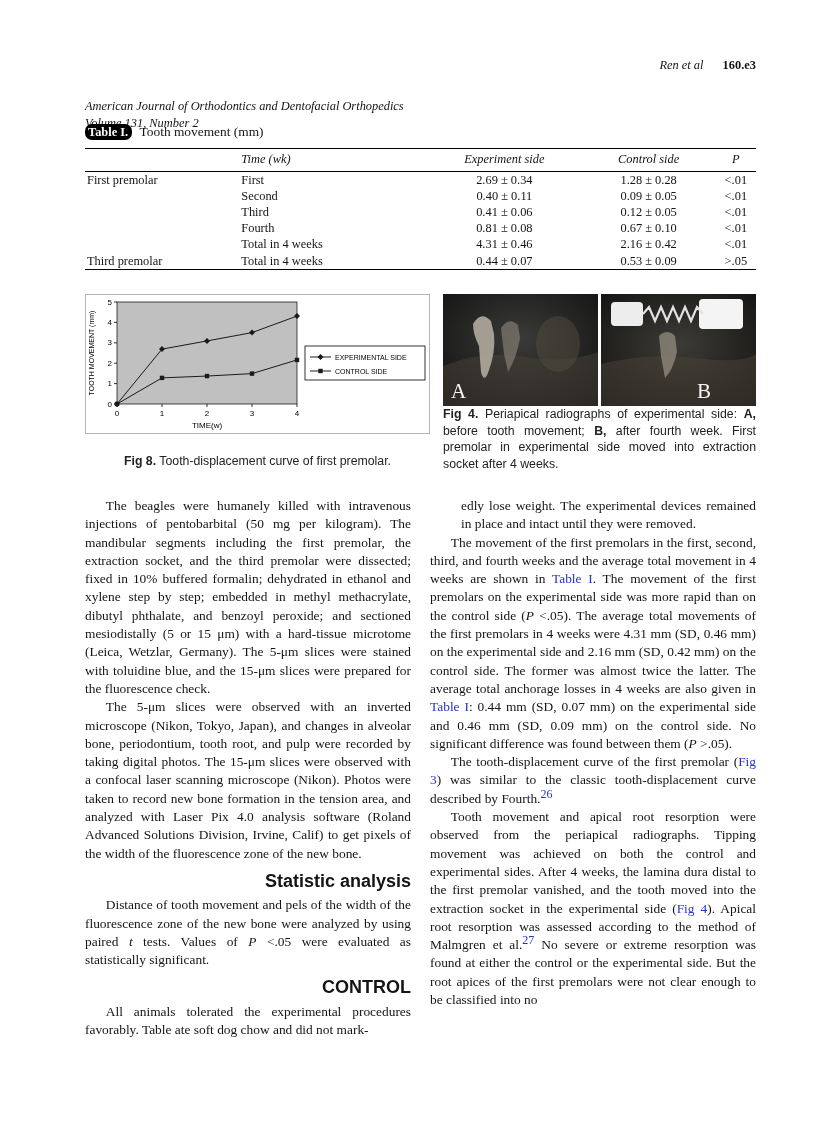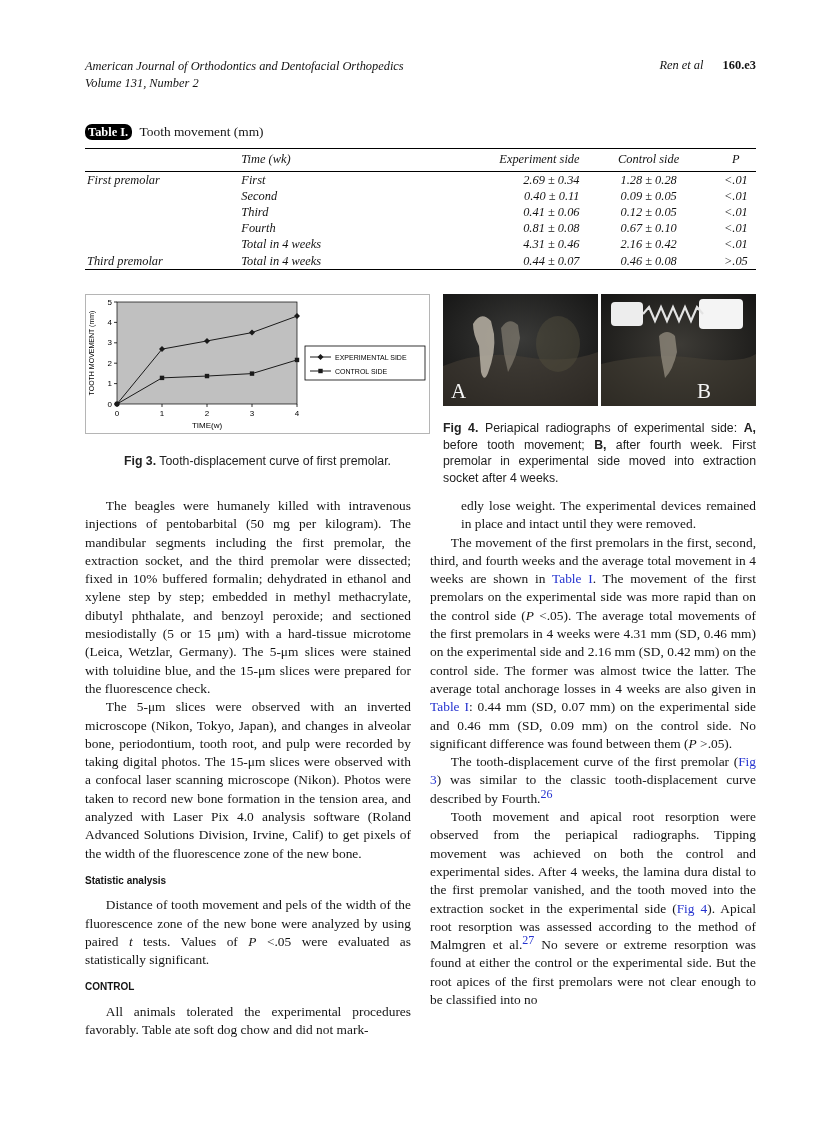--- a/index.html
+++ b/index.html
@@ -5,59 +5,59 @@
   * { margin:0; padding:0; box-sizing:border-box; }
   html,body { background:#ffffff; }
   .page {
     position:relative; width:838px; height:1122px; margin:0 auto;
     background:#ffffff; color:#141414;
     font-family:"Liberation Serif", serif; overflow:hidden;
   }
   
   .header { position:absolute; top:58px; left:85px; width:671px;
             display:flex; justify-content:space-between; font-size:12.4px; }
-  .header-left { font-style:italic; line-height:1.4; }
+  .header-left { font-style:italic; line-height:1.4;margin-top:40px; }
   .header-right { font-style:italic; white-space:nowrap; }
   .pgnum { font-style:normal; font-weight:bold; margin-left:16px; }
 
   
   .table-block { position:absolute; top:124px; left:85px; width:671px; }
   .table-title { font-size:13.4px; }
   .table-label { background:#000; color:#fff; font-weight:bold; font-size:12.4px; padding:1px 4px 1px 3px;border-radius:7px; }
   .table-title-text { margin-left:4px; }
   .tbl { width:100%; border-collapse:collapse; margin-top:8px;
          border-top:1.6px solid #000; border-bottom:1.2px solid #000; font-size:12.4px; }
   .tbl thead th { font-style:italic; font-weight:normal; border-bottom:1px solid #000; padding:3px 2px 4px; }
-  .tbl td { padding:0.6px 2px;font-style:italic; }
+  .tbl td { padding:0.6px 2px; }
   .tbl .col0 { width:23%; text-align:left; }
   .tbl .col1 { width:28%; text-align:left; }
-  .tbl .col2 { width:23%; text-align:right; }
+  .tbl .col2 { width:23%; text-align:center; }
   .tbl .col3 { width:20%; text-align:center; }
   .tbl .col4 { width:6%;  text-align:center; }
 
   
   .fig3 { position:absolute; top:294px; left:85px; width:345px; }
   .caption { font-family:"Liberation Sans", sans-serif; font-size:12.3px; line-height:16.6px; color:#222; }
   .caption-center { text-align:center; margin-top:15px; }
-  .caption-justify { text-align:justify; margin-top:14px; }
+  .caption-justify { text-align:justify; }
 
   
   .fig4 { position:absolute; top:294px; left:443px; width:313px; }
   .xrays { display:flex; gap:3px; }
   .xrays svg { display:block; }
 
   
   .col { position:absolute; top:497px; width:326px; font-size:13.4px; line-height:18.3px; text-align:justify; }
   .col-left  { left:85px; }
   .col-right { left:430px; }
   .para { text-indent:1.55em; }
   .para.noindent { text-indent:0;margin-left:31px; }
   .sub-heading, .section-heading {
     font-family:"Liberation Sans", sans-serif; font-weight:bold;
-    font-size:10px; margin:9px 0 6px; text-align:left; text-indent:0;
+    font-size:18px; margin:9px 0 6px; text-align:right; text-indent:0;
   }
   .xref { color:var(--link, #2432cf); }
   .it { font-style:italic; }
   .bd { font-weight:bold; }
   sup { font-size:12px; line-height:0; vertical-align:super; }
 </style>
 </head>
 <body>
 
 <div class="page">
@@ -121,21 +121,21 @@
             <td class="col0"></td>
             <td class="col1">Total in 4 weeks</td>
             <td class="col2">4.31 ± 0.46</td>
             <td class="col3">2.16 ± 0.42</td>
             <td class="col4">&lt;.01</td>
           </tr>
           <tr>
             <td class="col0">Third premolar</td>
             <td class="col1">Total in 4 weeks</td>
             <td class="col2">0.44 ± 0.07</td>
-            <td class="col3">0.46 ± 0.08</td>
+            <td class="col3">0.53 ± 0.09</td>
             <td class="col4">&gt;.05</td>
           </tr>
         </tbody>
     </table>
   </div>
 
   <div class="fig3">
     <div class="chart-host"><svg width="345" height="140" viewBox="0 0 345 140">
           <rect x="0.5" y="0.5" width="344" height="139" fill="#ffffff" stroke="#b5b5b5" stroke-width="1"></rect>
           <rect x="32" y="8" width="180" height="102" fill="#c0c0c0" stroke="#000" stroke-width="0.7"></rect>
@@ -176,21 +176,21 @@
           <rect x="164.8" y="77.404" width="4.4" height="4.4" fill="#1a1a1a"></rect>
           <rect x="209.8" y="63.73599999999999" width="4.4" height="4.4" fill="#1a1a1a"></rect>
           <rect x="220" y="52" width="120" height="34" fill="#fff" stroke="#000" stroke-width="0.8"></rect>
           <line x1="225" y1="63" x2="246" y2="63" stroke="#1a1a1a" stroke-width="1"></line>
           <path d="M 235.5 60 L 238.5 63 L 235.5 66 L 232.5 63 Z" fill="#1a1a1a"></path>
           <text x="250" y="65.5" font-size="7" font-family="Liberation Sans, sans-serif">EXPERIMENTAL SIDE</text>
           <line x1="225" y1="77" x2="246" y2="77" stroke="#1a1a1a" stroke-width="1"></line>
           <rect x="233.3" y="74.8" width="4.4" height="4.4" fill="#1a1a1a"></rect>
           <text x="250" y="79.5" font-size="7" font-family="Liberation Sans, sans-serif">CONTROL SIDE</text>
         </svg></div>
-    <div class="caption caption-center"><span class="bd">Fig 3.</span><span> Tooth-displacement curve of first premolar.</span></div>
+    <div class="caption caption-center"><span class="bd">Fig 8.</span><span> Tooth-displacement curve of first premolar.</span></div>
   </div>
 
   <div class="fig4">
     <div class="xrays">
       <svg width="155" height="112" viewBox="0 0 155 112">
         <defs>
           <radialGradient id="xgA" cx="50%" cy="40%" r="85%">
             <stop offset="0%" stop-color="#3a3a38"></stop>
             <stop offset="100%" stop-color="#0b0b0b"></stop>
           </radialGradient>

